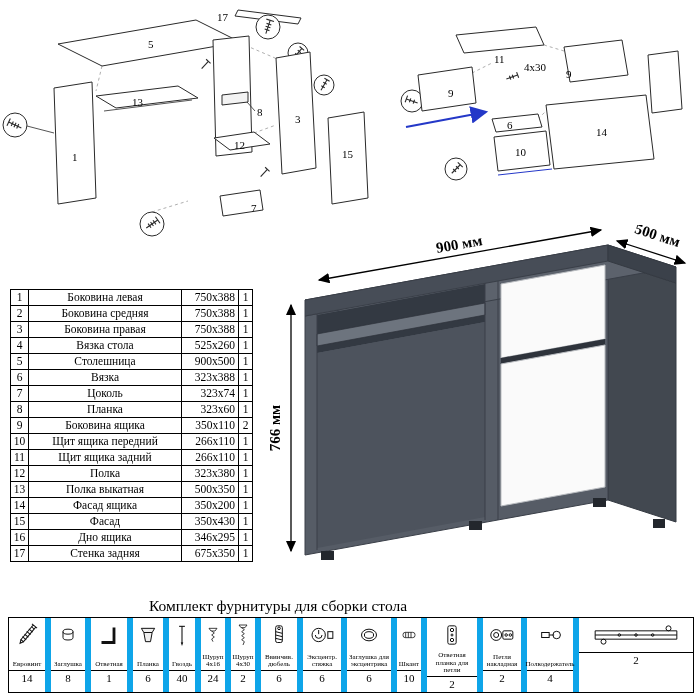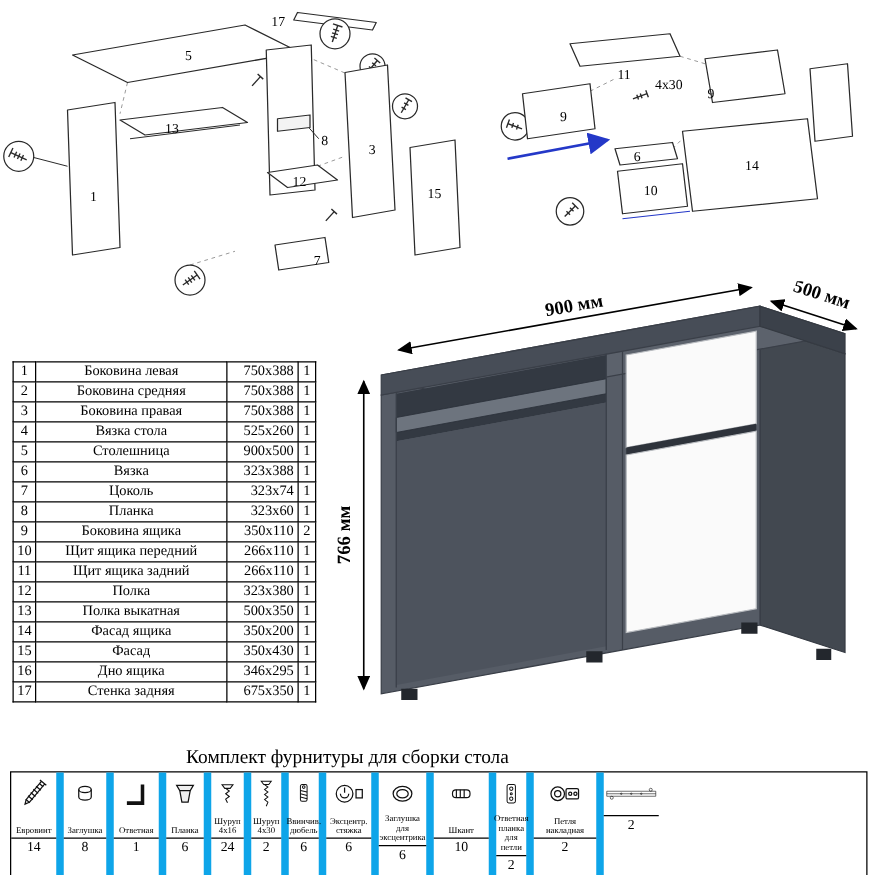--- a/index.html
+++ b/index.html
@@ -423,20 +423,31 @@
     <div class="hw-icon">
       <svg width="30" height="30" viewBox="0 0 36 36" stroke="#111" fill="#eee" stroke-width="1.2">
         <polygon points="10,10 26,10 23,15 21,26 15,26 13,15"></polygon>
           <line x1="13" y1="15" x2="23" y2="15"></line>
       </svg>
     </div>
     <div class="hw-name">Планка</div>
     <div class="hw-qty">6</div>
   </div>
 
+  <div class="hw-col">
+    <div class="hw-icon">
+      <svg width="30" height="30" viewBox="0 0 36 36" stroke="#111" fill="none" stroke-width="1.5">
+        <line x1="14" y1="6" x2="22" y2="6"></line>
+          <line x1="18" y1="6" x2="18" y2="28"></line>
+          <path d="M17,28 l1,3 l1,-3"></path>
+      </svg>
+    </div>
+    <div class="hw-name">Гвоздь</div>
+    <div class="hw-qty">40</div>
+  </div>
 
   <div class="hw-col">
     <div class="hw-icon">
       <svg width="28" height="30" viewBox="0 0 36 36" stroke="#111" fill="none" stroke-width="1.2">
         <path d="M12,8 h12 l-3,4 h-6 z"></path>
           <path d="M16,12 l4,3 l-4,3 l4,3 l-4,3 l2,4"></path>
       </svg>
     </div>
     <div class="hw-name">Шуруп 4x16</div>
     <div class="hw-qty">24</div>
@@ -519,20 +530,31 @@
           <circle cx="11" cy="18" r="3"></circle>
         <rect x="19" y="13" width="12" height="10" rx="1.5"></rect>
         <circle cx="23" cy="18" r="1.5"></circle>
           <circle cx="28" cy="18" r="1.5"></circle>
       </svg>
     </div>
     <div class="hw-name">Петля накладная</div>
     <div class="hw-qty">2</div>
   </div>
 
+  <div class="hw-col">
+    <div class="hw-icon">
+      <svg width="30" height="30" viewBox="0 0 36 36" stroke="#111" fill="none" stroke-width="1.2">
+        <rect x="8" y="15" width="9" height="6"></rect>
+          <line x1="17" y1="18" x2="23" y2="18"></line>
+        <circle cx="26" cy="18" r="4.5"></circle>
+      </svg>
+    </div>
+    <div class="hw-name">Полкодержатель</div>
+    <div class="hw-qty">4</div>
+  </div>
 
   <div class="hw-col">
     <div class="hw-icon">
       <svg width="100" height="30" viewBox="0 0 110 36" stroke="#111" fill="none" stroke-width="1.2">
         <path d="M6,13 h98 v10 h-98 z"></path>
           <line x1="6" y1="18" x2="104" y2="18"></line>
         <circle cx="16" cy="26" r="3"></circle>
           <circle cx="94" cy="10" r="3"></circle>
         <circle cx="35" cy="18" r="1.5"></circle>
           <circle cx="55" cy="18" r="1.5"></circle>

